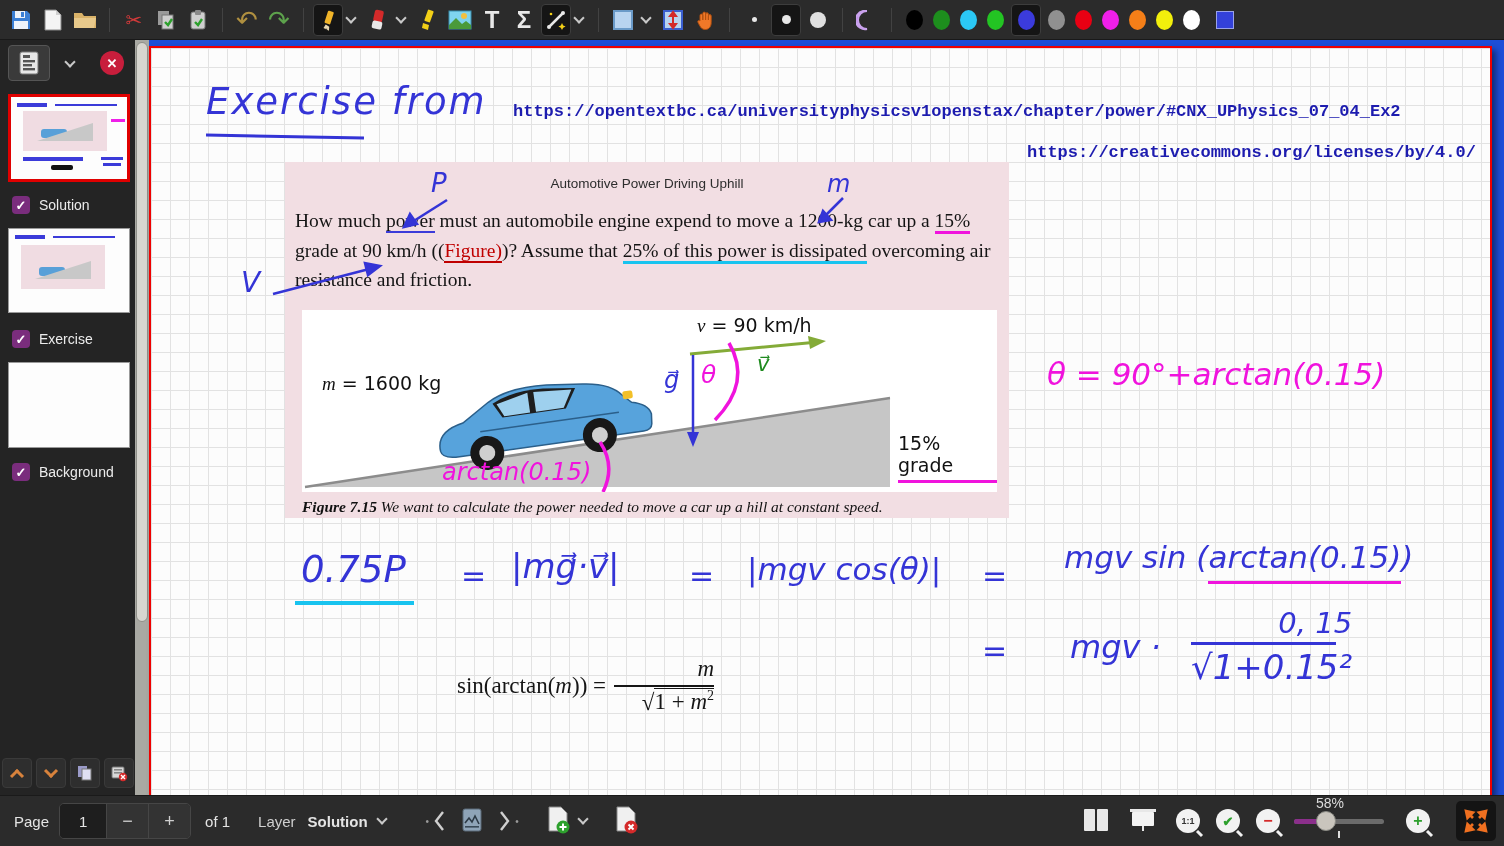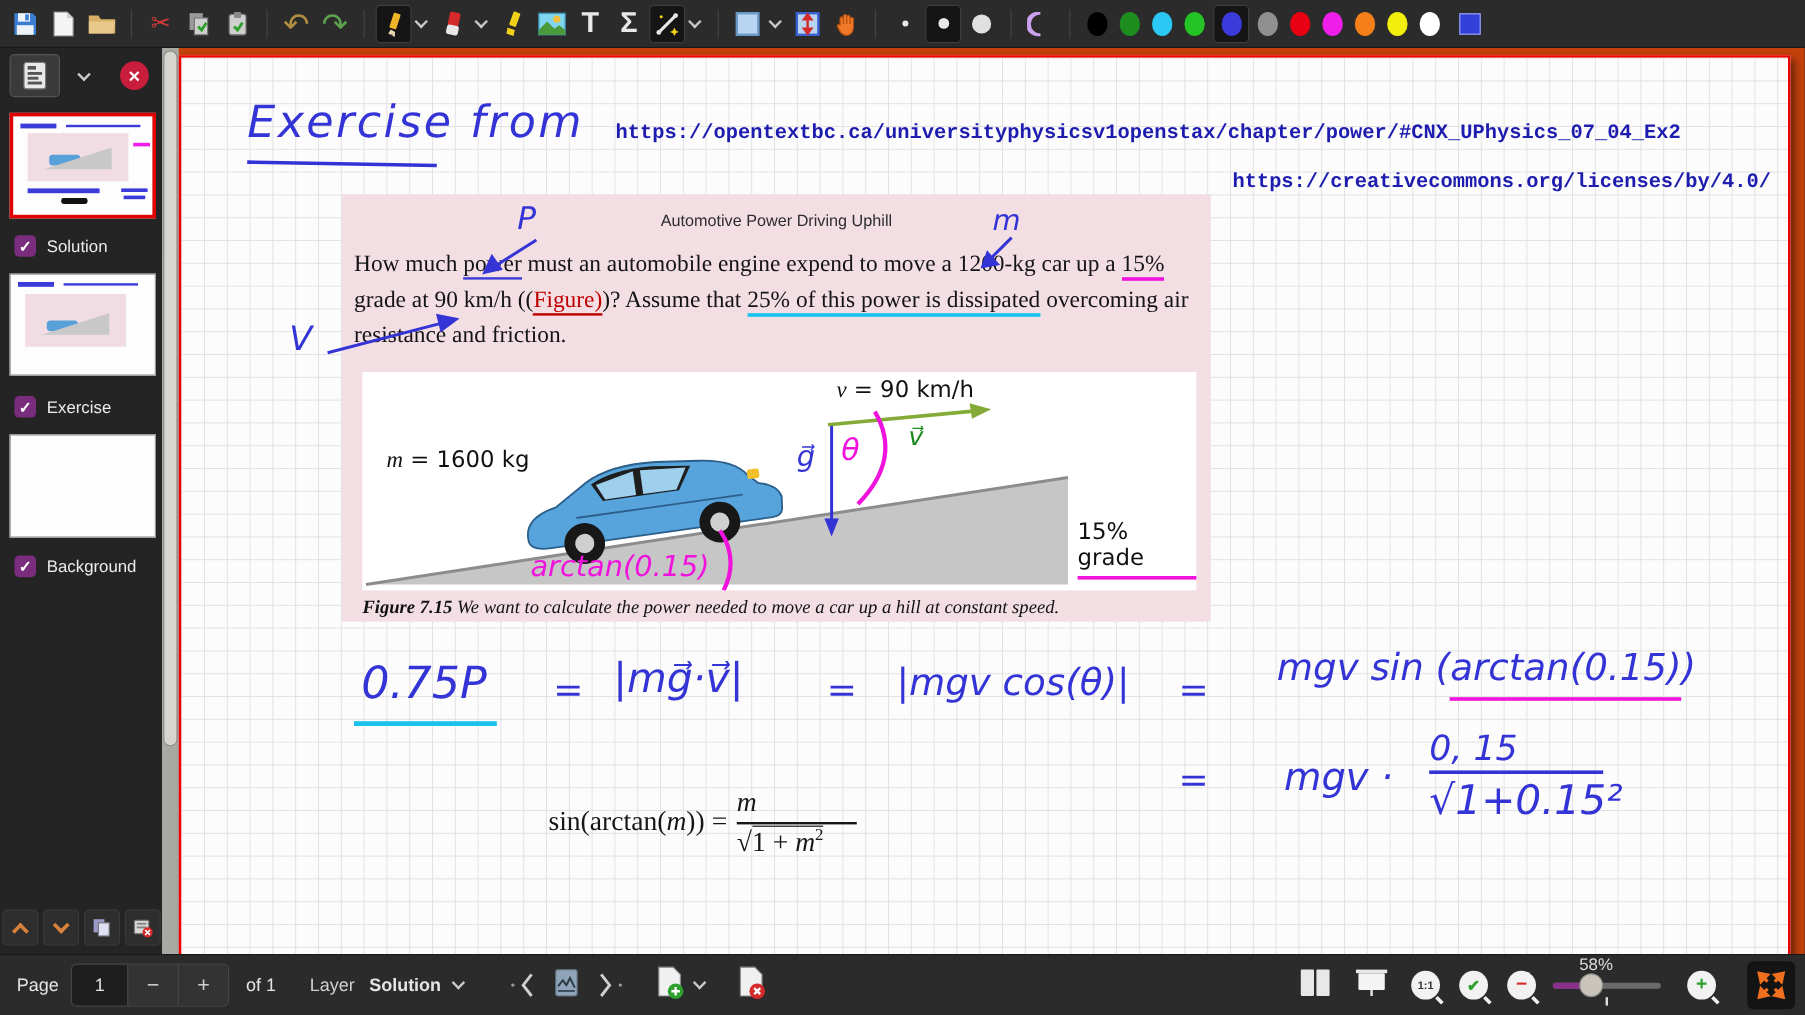--- a/index.html
+++ b/index.html
@@ -46,21 +46,21 @@
 
   
   .mini { position:absolute; background:#3b3bd9; }
   .mini-pink { position:absolute; background:#f0dce2; }
   .mini-car { position:absolute; background:#58a0d8; border-radius:3px; }
   .mini-slope { position:absolute; width:0; height:0; border-style:solid; }
   .mini-mag { position:absolute; background:#ef1fe9; }
   .mini-blk { position:absolute; background:#111; border-radius:2px; }
 
   
-  .main { position:absolute; top:40px; left:135px; width:1369px; height:755px; background:#c2410c; overflow:hidden; }
+  .main { position:absolute; top:40px; left:135px; width:1369px; height:755px; background:#1d4ed8; overflow:hidden; }
   .vscroll { position:absolute; left:0; top:0; width:14px; height:100%; background:#a9a9a3; }
   .vthumb { position:absolute; left:1px; top:2px; width:12px; height:580px; background:#d7d5cf;
     border:1px solid #8f8f89; border-radius:6px; }
   .page { position:absolute; left:14px; top:6px; width:1343px; height:760px;
     background-color:#fcfcfc; border:2px solid #ef0000; box-shadow:4px 4px 6px rgba(0,0,0,.45);
     background-image:linear-gradient(#e2e2e2 1px, transparent 1px),
       linear-gradient(90deg,#e2e2e2 1px, transparent 1px);
     background-size:19px 19px; overflow:hidden; }
 
   .hw { font-family:"DejaVu Sans", sans-serif; font-style:italic; color:#3434d6; }
@@ -84,21 +84,21 @@
   
   .figbox { position:absolute; left:17px; top:148px; width:695px; height:182px; background:#ffffff; }
   .fig-label { position:absolute; font-size:19px; color:#111; font-family:"DejaVu Sans", sans-serif; }
   .fig-var { font-family:"Liberation Serif", serif; font-style:italic; }
   .caption { position:absolute; left:17px; top:336px; font-family:"Liberation Serif", serif;
     font-size:15.5px; color:#111; font-style:italic; }
   .caption b { font-style:italic; }
 
   
   .eq { position:absolute; font-family:"DejaVu Sans", sans-serif; font-style:italic; color:#3434d6; }
-  .frac { display:inline-block; text-align:left; vertical-align:middle; }
+  .frac { display:inline-block; text-align:right; vertical-align:middle; }
   .frac .bar { height:3px; background:#3434d6; margin:2px 0; }
   .ts { position:absolute; font-family:"Liberation Serif", serif; color:#161616; font-size:23px; }
   .ts .frac .bar { height:1.5px; background:#161616; margin:3px 0 2px; }
   .ts i { font-family:"Liberation Serif", serif; }
   .rad-body { border-top:1.5px solid #161616; }
 
   
   .statusbar { position:absolute; left:0; top:795px; width:1504px; height:51px; background:#2b2b2b;
     border-top:1px solid #1a1a1a; display:flex; align-items:center; color:#e4e4e4; font-size:15px; }
   .sb-item { flex:none; }
@@ -406,20 +406,21 @@
       <g stroke="#3434d6" stroke-width="2.5" fill="#3434d6">
         <line x1="296" y1="152" x2="258" y2="176"></line>
           <polygon points="253,179 266,176 259,166"></polygon>
         <line x1="692" y1="150" x2="672" y2="170"></line>
           <polygon points="668,174 680,172 672,163"></polygon>
         <line x1="122" y1="246" x2="222" y2="220"></line>
           <polygon points="229,218 214,215 217,227"></polygon>
       </g>
     </svg>
 
+    <div class="hw-mag" style="position:absolute;left:896px;top:308px;font-size:31px">θ = 90°+arctan(0.15)</div>
 
     <div class="eq" style="left:144px;top:500px;font-size:37px;border-bottom:4px solid #18c3ef;padding:0 8px 10px 6px">0.75P</div>
     <div class="eq" style="left:310px;top:510px;font-size:30px">=</div>
     <div class="eq" style="left:360px;top:498px;font-size:34px">|mg⃗·v⃗|</div>
     <div class="eq" style="left:538px;top:510px;font-size:30px">=</div>
     <div class="eq" style="left:596px;top:503px;font-size:31px">|mgv cos(θ)|</div>
     <div class="eq" style="left:831px;top:510px;font-size:30px">=</div>
     <div class="eq" style="left:913px;top:491px;font-size:31px"><span>mgv sin (</span><span style="border-bottom:3px solid #f013dd;padding-bottom:6px">arctan(0.15)</span><span>)</span></div>
 
     <div class="eq" style="left:831px;top:585px;font-size:30px">=</div>

